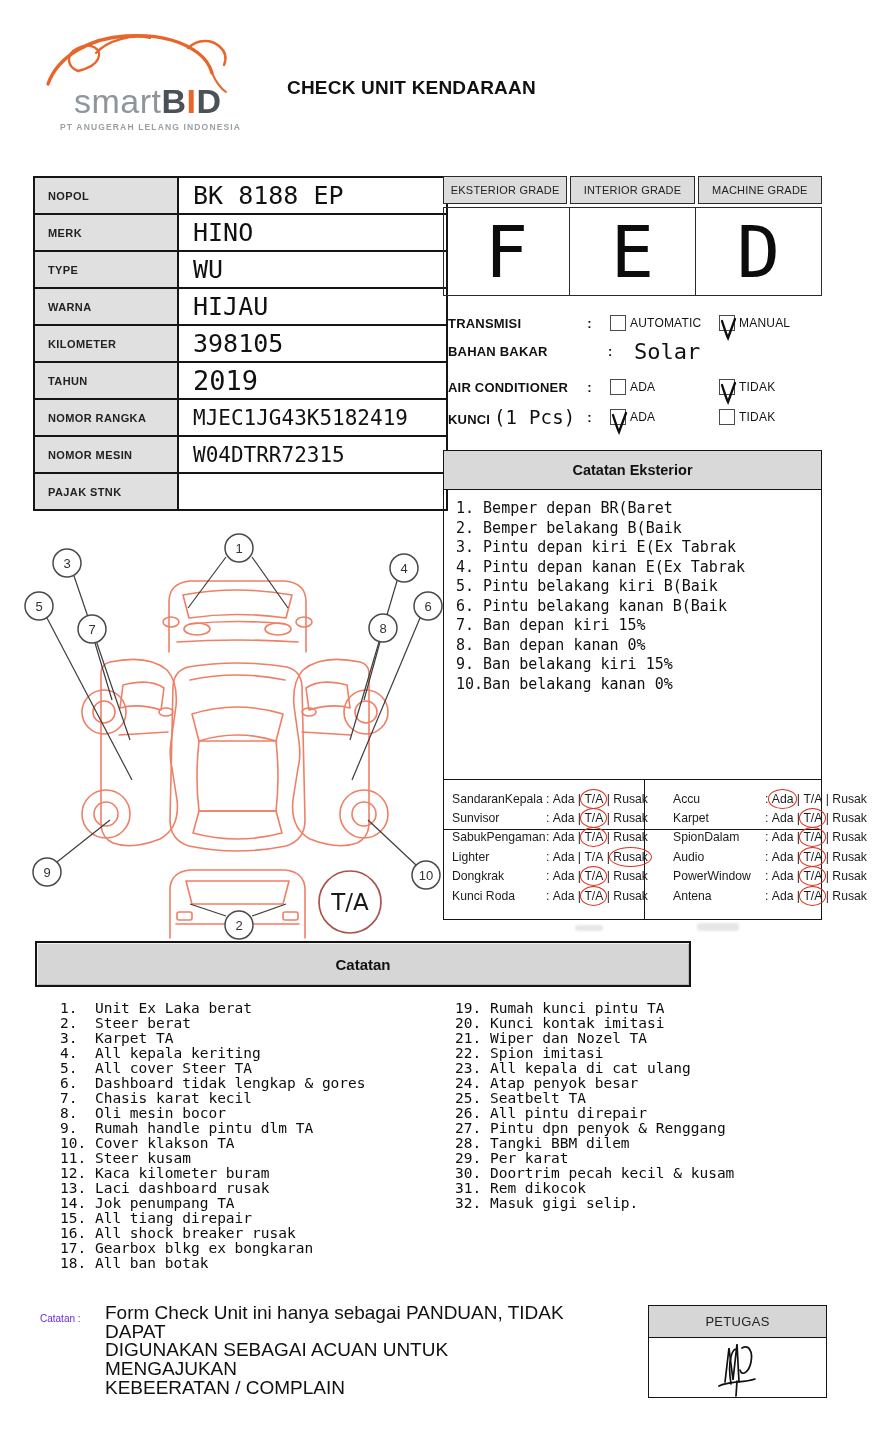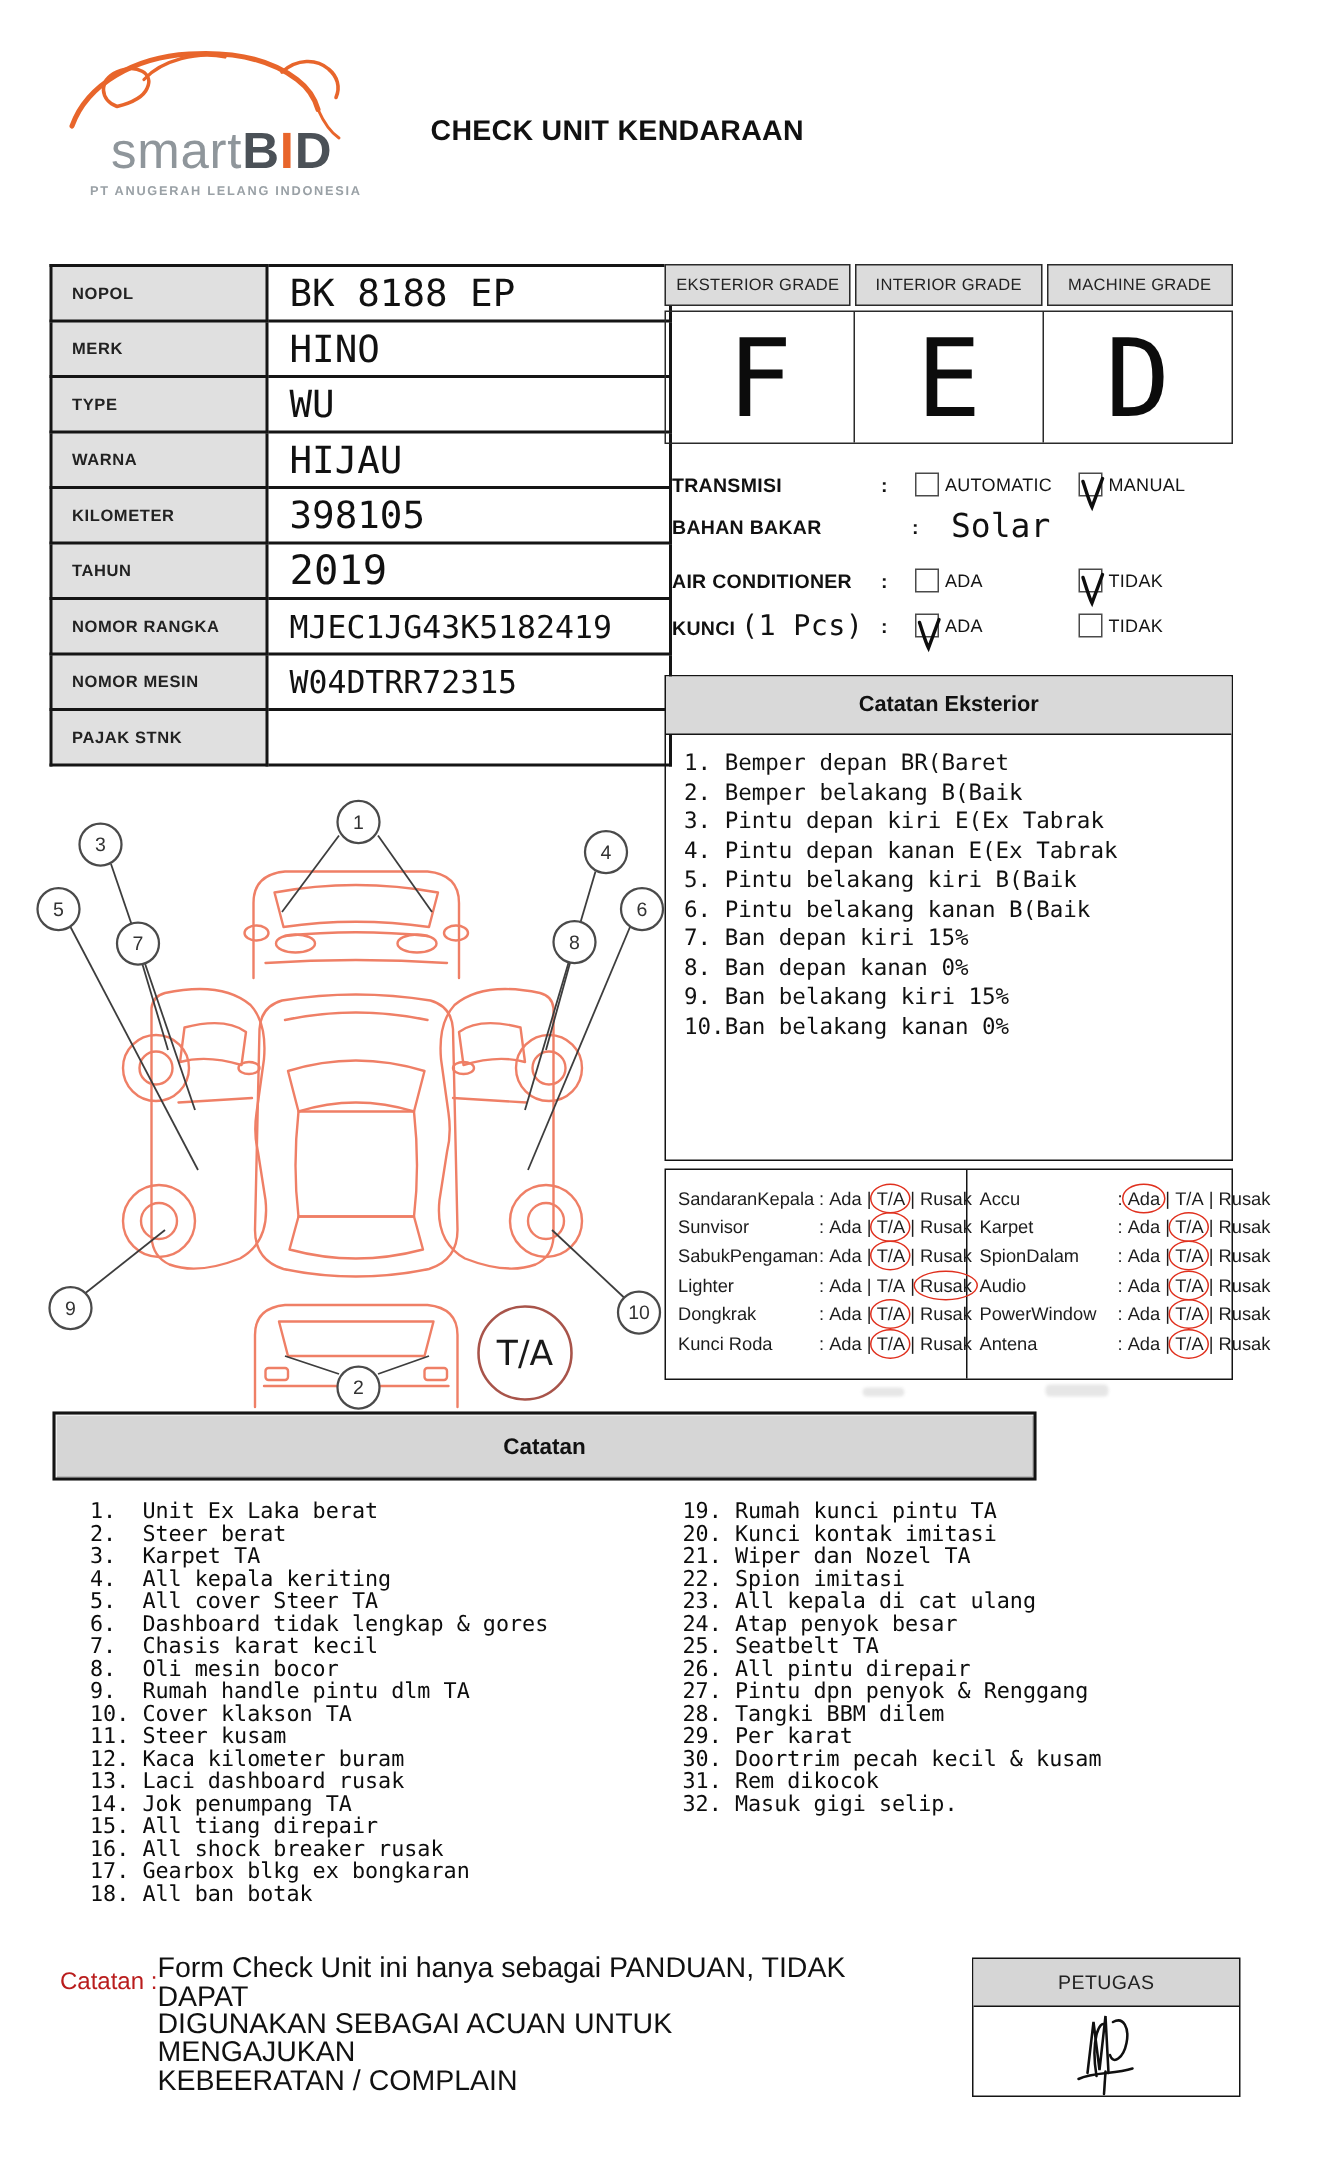--- a/index.html
+++ b/index.html
@@ -44,29 +44,29 @@
   .opt-label .qty{font-family:"DejaVu Sans Mono",monospace;font-size:19px;font-weight:400;}
   .opt-colon{width:26px;font-size:13px;font-weight:700;}
   .choices{display:flex;}
   .choice{display:flex;align-items:center;width:109px;}
   .cbx{position:relative;width:14px;height:14px;border:1.6px solid #4a4a4a;flex:none;}
   .cbx svg{position:absolute;left:0px;top:2px;overflow:visible;}
   .cbx-label{font-size:12px;margin-left:4px;color:#141414;letter-spacing:.2px;}
   .fuel-val{font-family:"DejaVu Sans Mono",monospace;font-size:22px;}
 
   
-  #cat-ext{left:443px;top:450px;width:379px;height:324px;border:1.6px solid #141414;box-sizing:border-box;}
+  #cat-ext{left:443px;top:450px;width:379px;height:380px;border:1.6px solid #141414;box-sizing:border-box;}
   #cat-ext-header{height:38px;background:#d9d9d9;border-bottom:1.6px solid #141414;
       display:flex;align-items:center;justify-content:center;font-size:14.5px;font-weight:700;}
   #cat-ext-body{padding:9px 0 0 12px;font-family:"DejaVu Sans Mono",monospace;
       font-size:15px;line-height:19.5px;white-space:pre;}
 
   
   #checklist{left:443px;top:779px;width:379px;height:141px;border:1.8px solid #141414;
-      box-sizing:border-box;display:flex;}
+      box-sizing:border-box;display:flex;gap:20px;}
   .cl-col{box-sizing:border-box;padding:9px 2px 0 8px;}
   .cl-col.left{width:201px;border-right:1.6px solid #141414;}
   .cl-col.right{flex:1;}
   .cl-row{height:19.4px;display:flex;font-size:12.2px;color:#1c1c1c;white-space:pre;align-items:center;}
   .cl-label{flex:none;}
   .cl-col.left .cl-label{width:94px;}
   .cl-col.right .cl-label{width:92px;}
   .cl-opt{position:relative;}
   .cl-opt.sel::after{content:"";position:absolute;inset:-3px -4px;border:1.5px solid #E0301E;
       border-radius:50%;}
@@ -87,21 +87,21 @@
   #catatan-header{left:35px;top:941px;width:656px;height:46px;background:#d6d6d6;
       border:2px solid #141414;box-sizing:border-box;display:flex;align-items:center;justify-content:center;
       font-size:15px;font-weight:700;box-shadow:inset 1px 1px 0 #efefef, inset -1px -1px 0 #b9b9b9;}
   #catatan-body{left:35px;top:1001px;width:788px;height:280px;}
   .cat-col{position:absolute;top:0;font-family:"DejaVu Sans Mono",monospace;
       font-size:14.5px;line-height:15px;white-space:pre;color:#0d0d0d;}
   #cat-left{left:25px;}
   #cat-right{left:420px;}
 
   
-  #note-label{left:40px;top:1313px;font-size:16px;color:#b91c1c;}
+  #note-label{left:40px;top:1313px;font-size:10px;color:#6d28d9;}
   #note-text{left:105px;top:1304px;width:460px;font-size:19px;font-weight:400;line-height:18.7px;}
   #petugas{left:648px;top:1305px;width:179px;height:93px;border:1.6px solid #141414;box-sizing:border-box;}
   #petugas-header{height:31px;background:#d6d6d6;border-bottom:1.6px solid #141414;
       display:flex;align-items:center;justify-content:center;font-size:13px;color:#222;letter-spacing:.3px;}
   #signature{position:absolute;left:62px;top:30px;overflow:visible;}
 </style>
 </head>
 <body>
 
 <div class="page">

